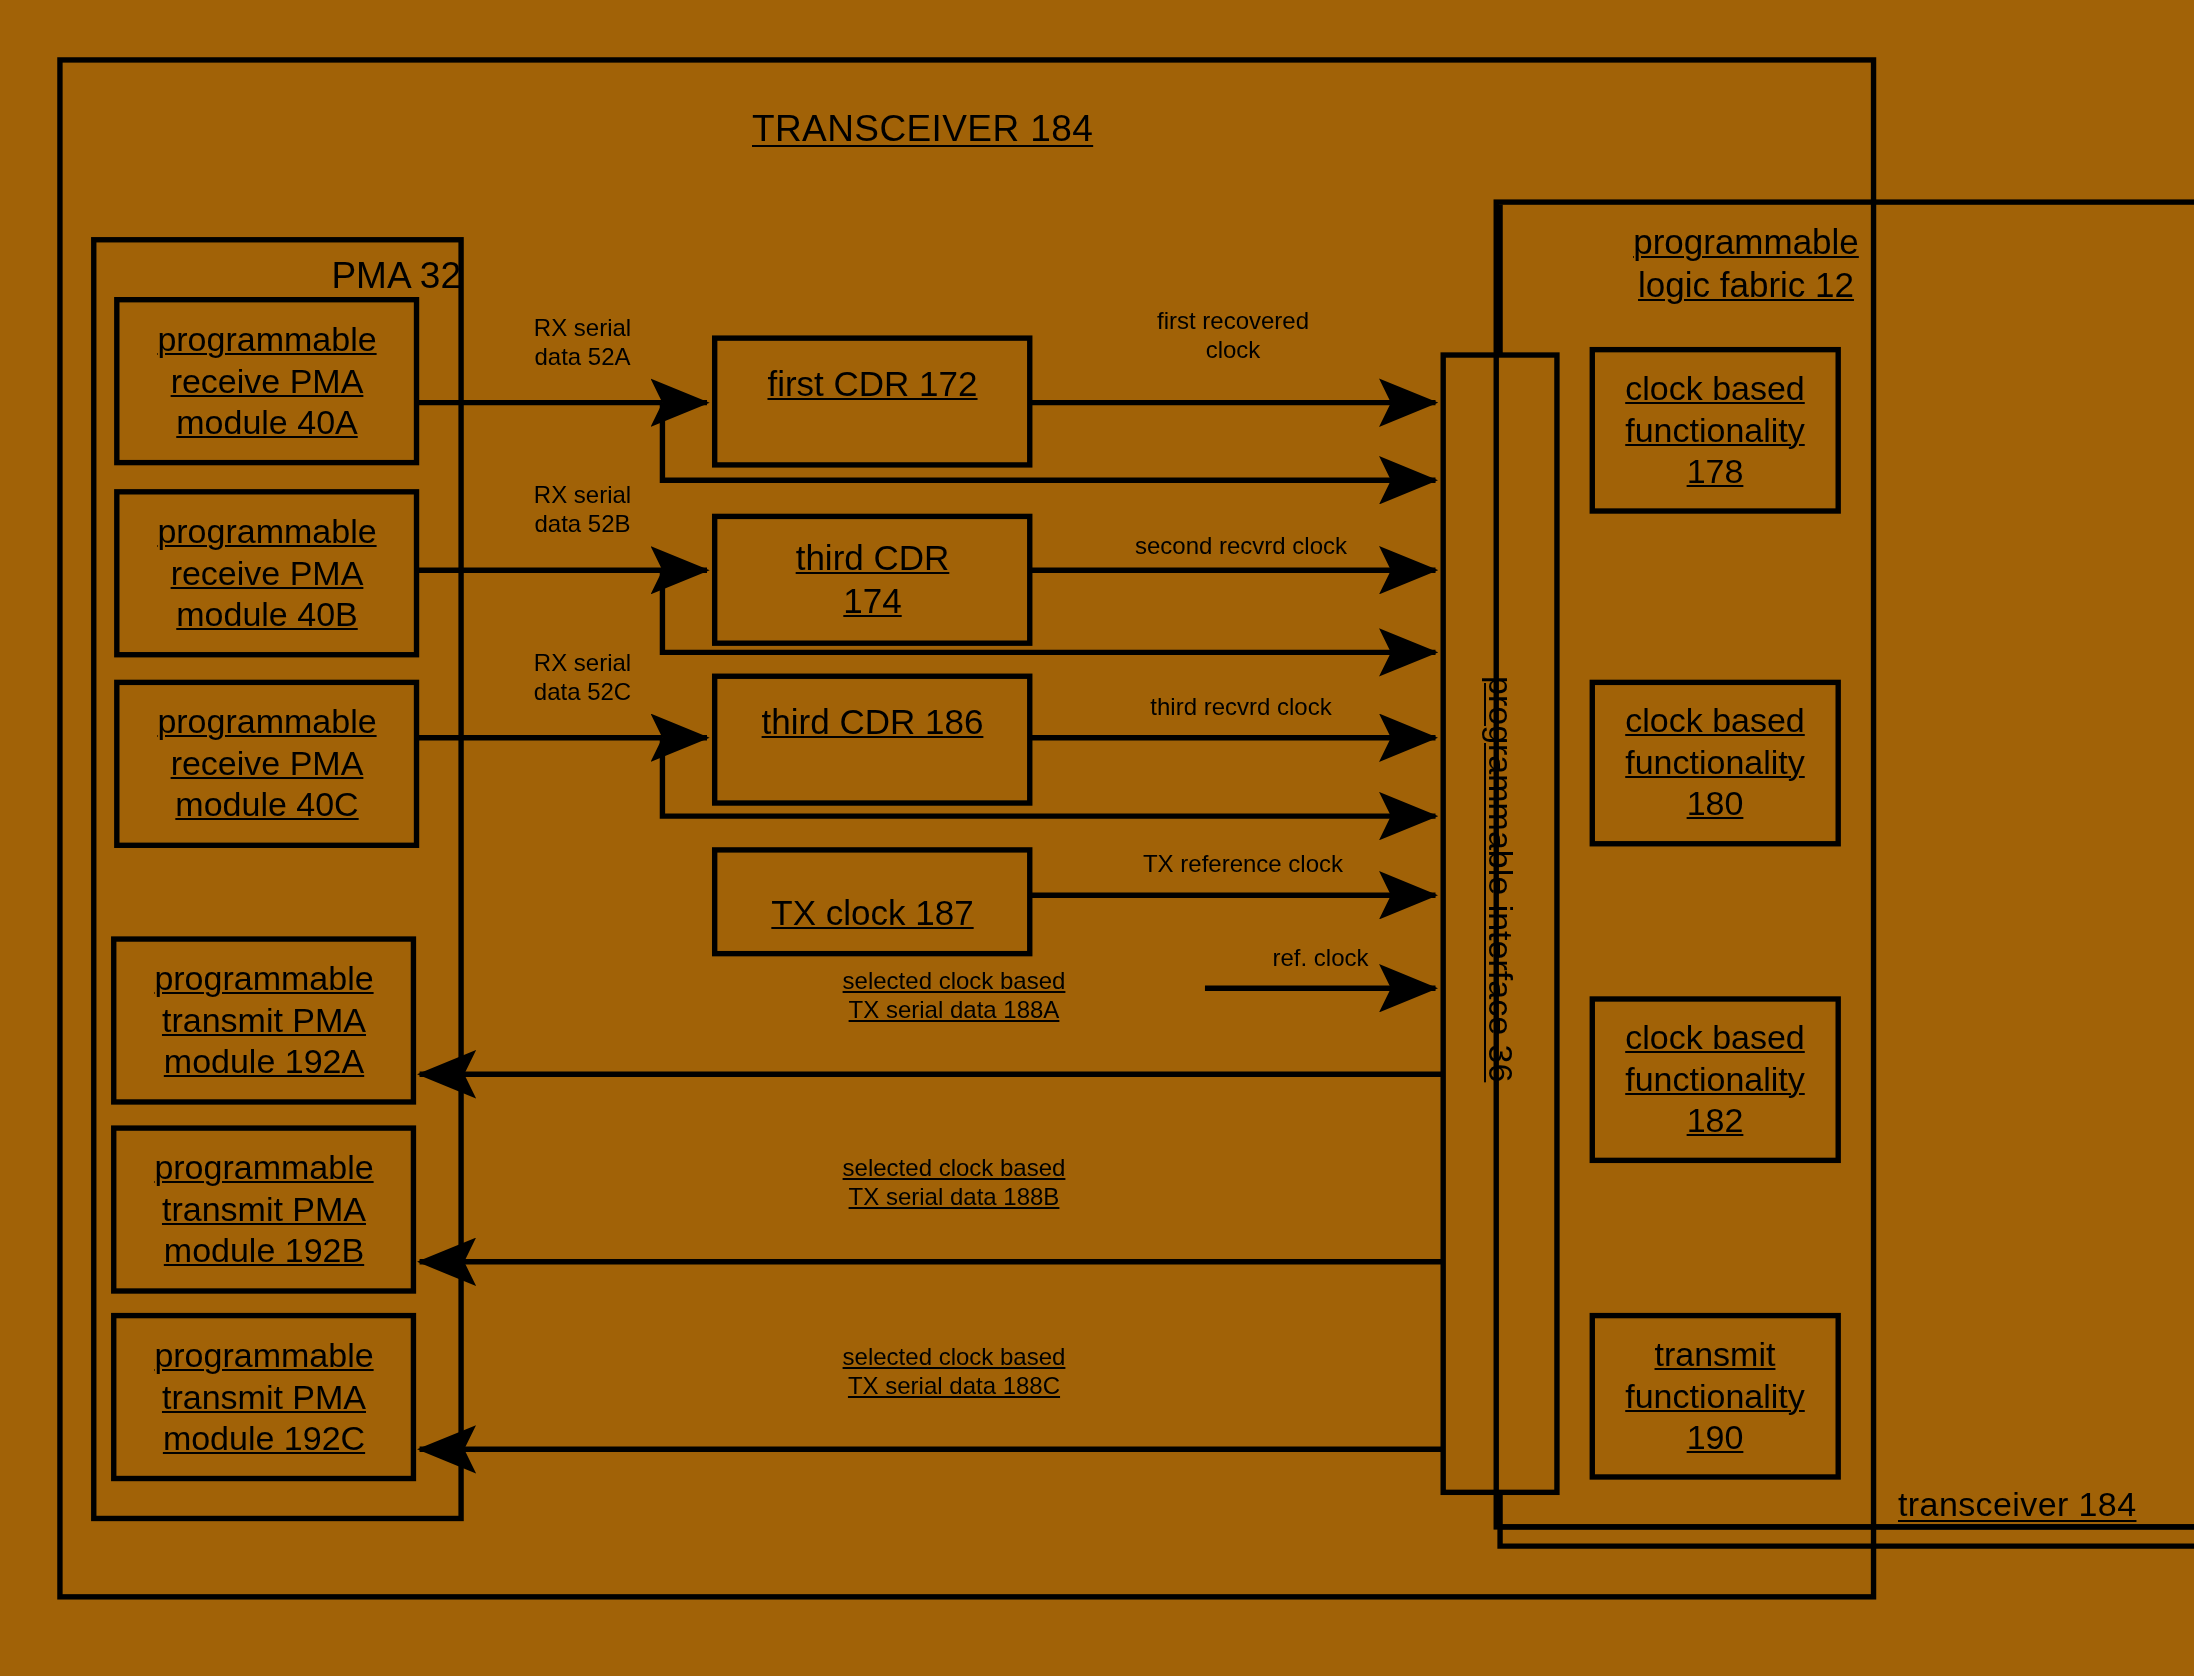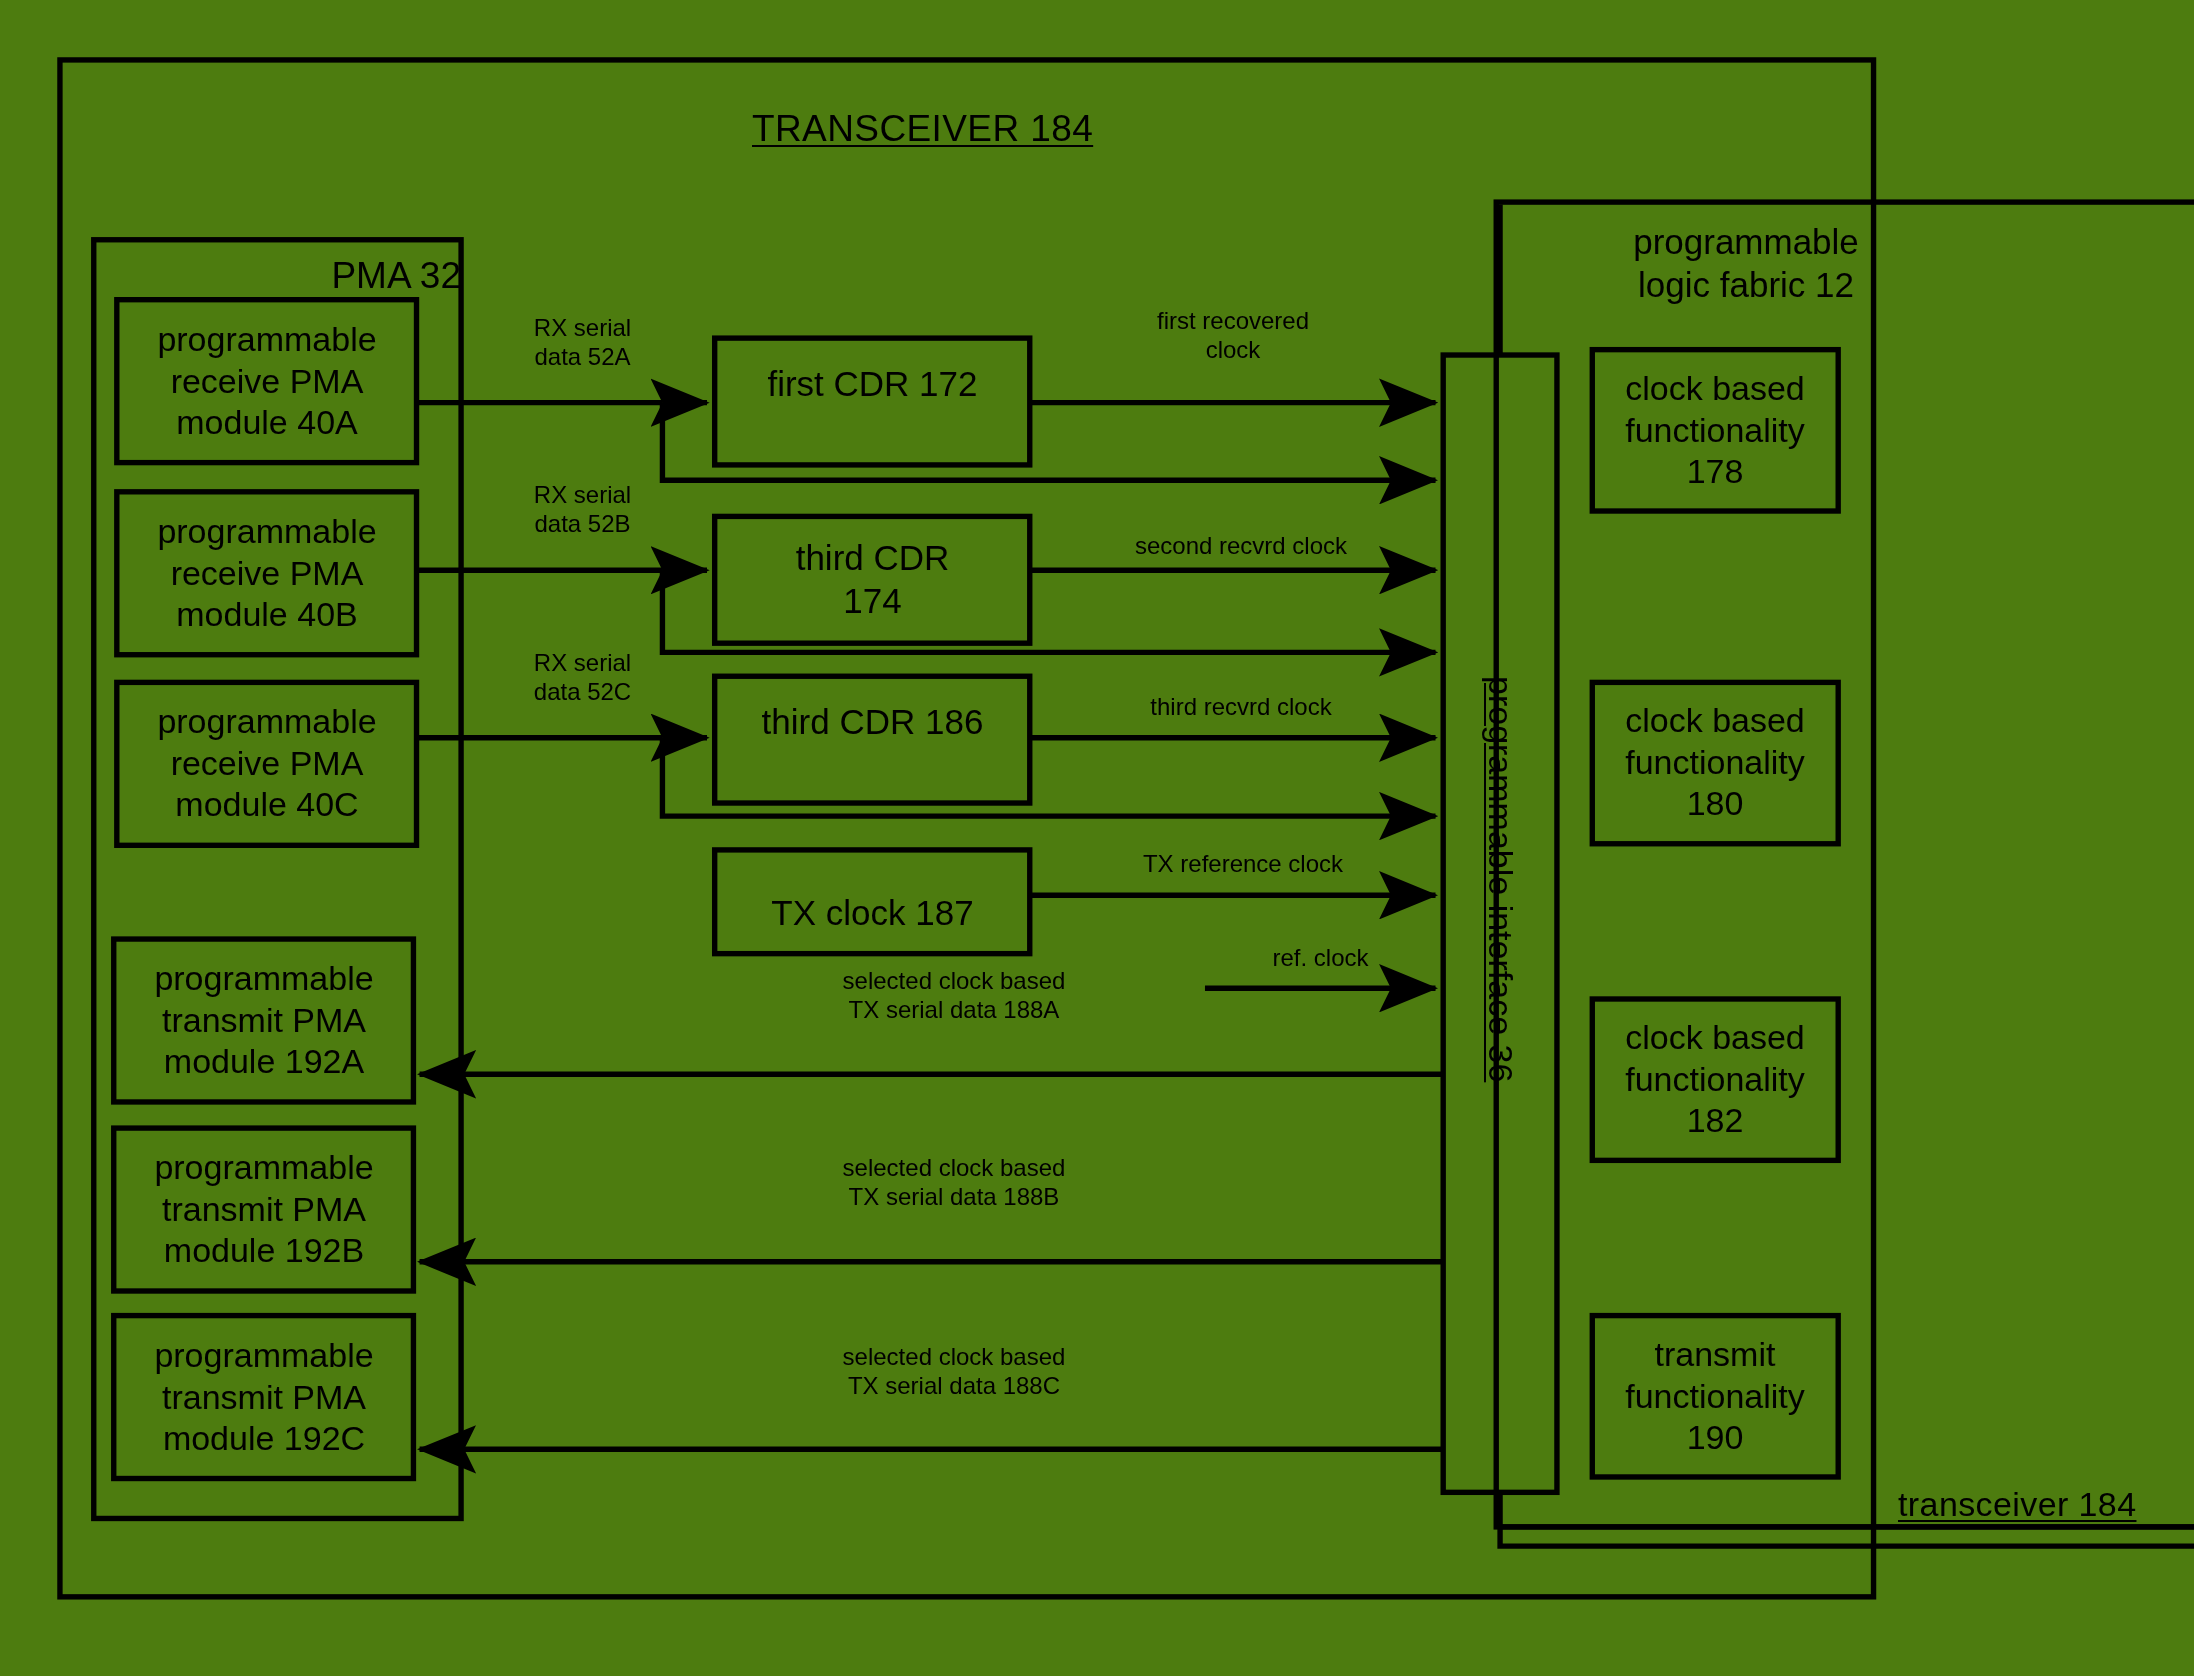--- a/index.html
+++ b/index.html
@@ -8,21 +8,21 @@
     padding: 0;
     background: #ffffff;
   }
   body {
     font-family: "Liberation Sans", sans-serif;
   }
   #canvas {
     position: relative;
     width: 2194px;
     height: 1676px;
-    background: #4d7c0f;
+    background: #a16207;
     overflow: hidden;
   }
   svg.layer {
     position: absolute;
     top: 0;
     left: 0;
     width: 2194px;
     height: 1676px;
   }
   .boxtext {
@@ -32,21 +32,21 @@
     align-items: center;
     justify-content: center;
     text-align: center;
     font-family: "Liberation Sans", sans-serif;
     color: #000000;
     line-height: 1.22;
     white-space: nowrap;
     pointer-events: auto;
   }
   .boxtext span { display: block; }
-  .u { text-decoration-thickness: 2.3px; text-underline-offset: 2.3px; }
+  .u { text-decoration: underline; text-decoration-thickness: 2.3px; text-underline-offset: 2.3px; }
   .plain { text-decoration: none; }
   .f44 { font-size: 34px; }
   .f46 { font-size: 35px; }
   .f48 { font-size: 37px; align-items: flex-end; }
   .title {
     position: absolute;
     font-size: 37px;
     letter-spacing: 0.4px;
     text-decoration: underline;
     text-decoration-thickness: 2.3px;

